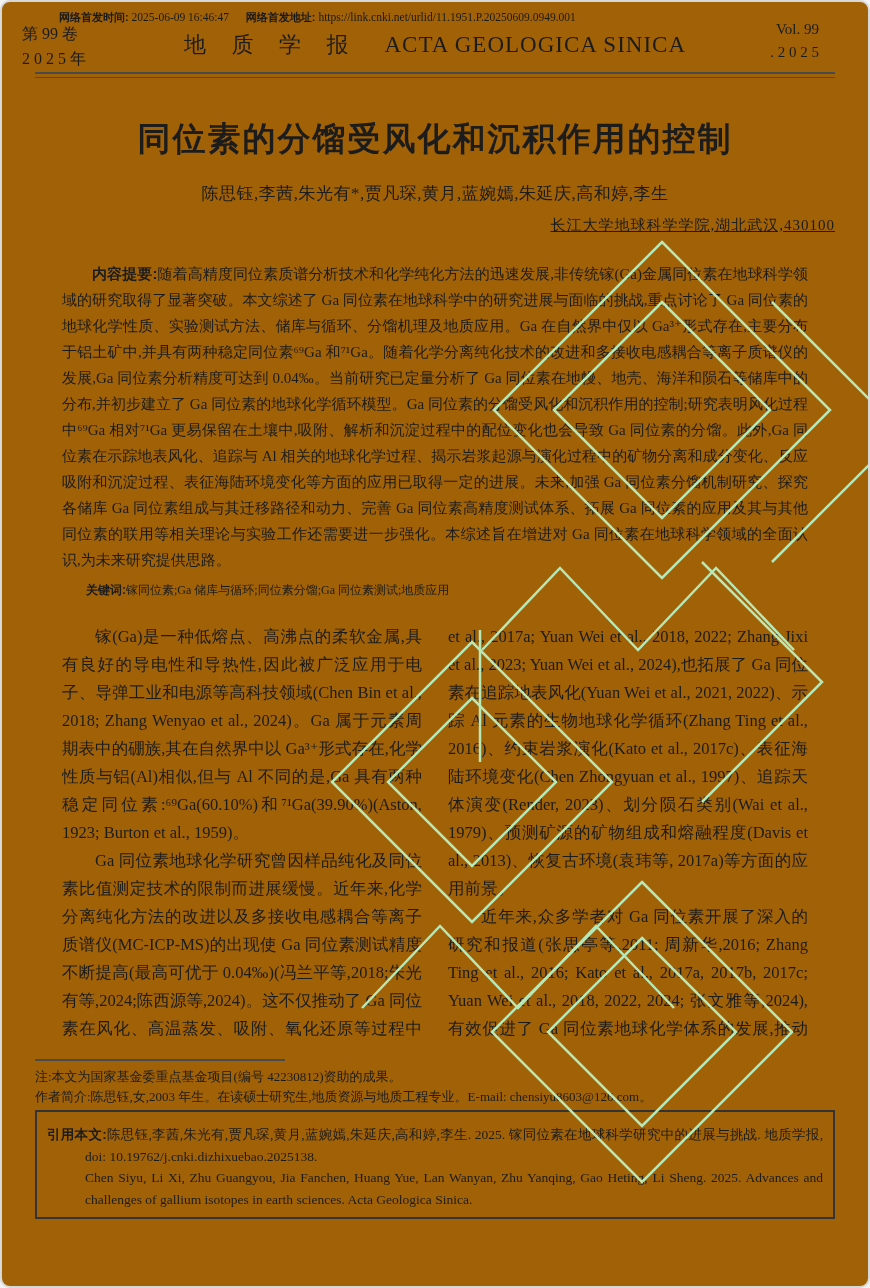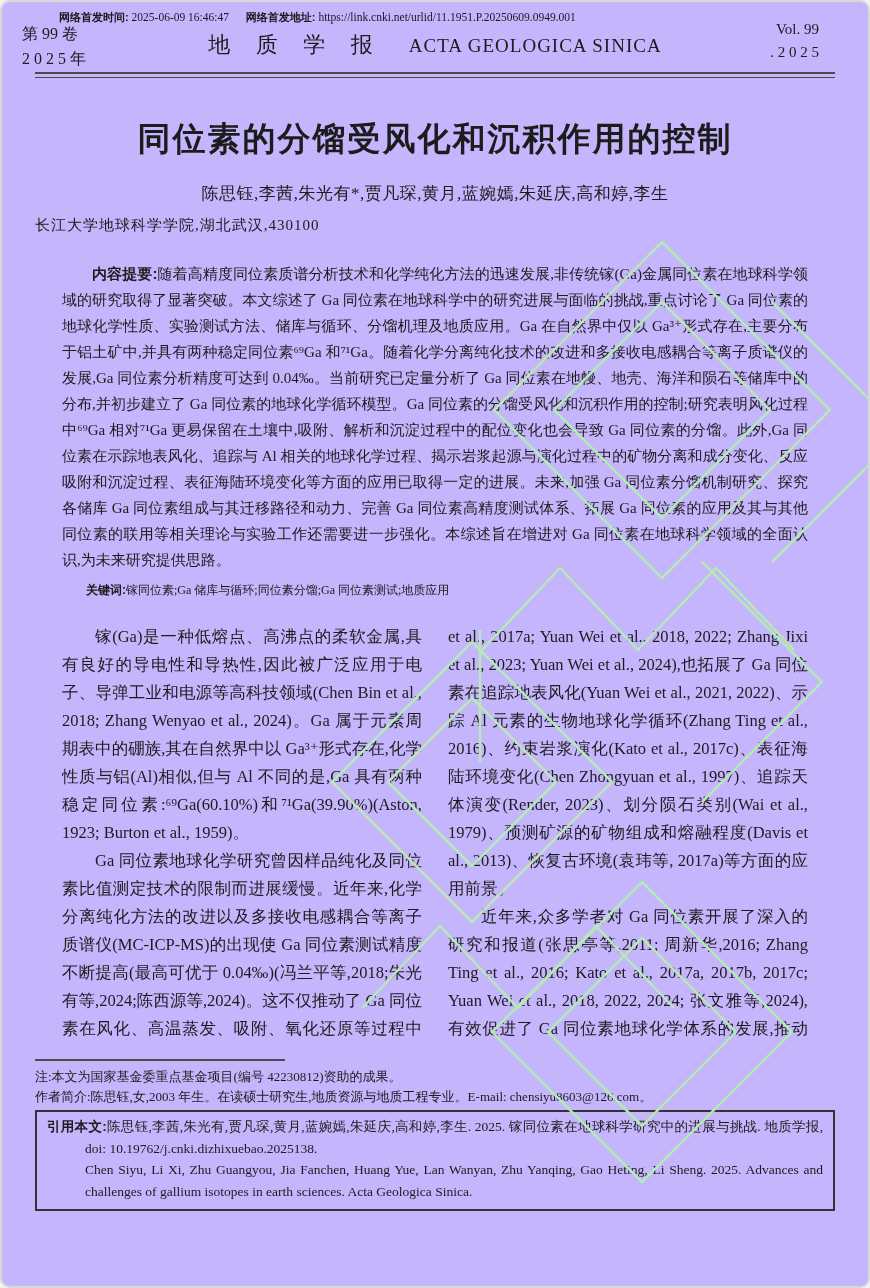--- a/index.html
+++ b/index.html
@@ -1,65 +1,65 @@
 <!DOCTYPE html>
 <html><head>
 <meta charset="utf-8">
 <style>
   html,body{margin:0;padding:0;background:#f2f2f2;}
   .page{
     width:870px;height:1288px;box-sizing:border-box;
     margin:0 auto;position:relative;overflow:hidden;
-    background:#c4b5fd;border:2px solid #d8d8d8;border-radius:10px;
+    background:#a16207;border:2px solid #d8d8d8;border-radius:10px;
     padding:6px 33px 10px;
     font-family:"Liberation Serif","DejaVu Serif",serif;
     color:#1c1c1c;
   }
   .content{position:relative;z-index:1;}
   .watermark{position:absolute;left:0;top:0;width:870px;height:1288px;z-index:2;pointer-events:none;}
 
   
   .header{position:relative;height:64px;}
   .hdr-tiny{position:absolute;top:2px;left:24px;font-size:11.5px;white-space:nowrap;color:#1a1a1a;}
   .hdr-tiny .lbl{font-family:"Liberation Sans","DejaVu Sans",sans-serif;font-weight:bold;font-size:11px;}
   .hdr-tiny .val{margin-right:14px;}
   .hdr-left{position:absolute;left:-13px;top:13px;font-size:16px;line-height:25px;white-space:nowrap;}
   .hdr-center{position:absolute;left:0;right:0;top:22px;text-align:center;white-space:nowrap;}
   .hdr-center .cn{font-size:22px;letter-spacing:10px;margin-right:26px;}
-  .hdr-center .en{font-size:19px;letter-spacing:1px;}
+  .hdr-center .en{font-size:23px;letter-spacing:1px;}
   .hdr-right{position:absolute;right:16px;top:10px;font-size:15px;line-height:23px;text-align:right;white-space:nowrap;}
   .double-rule{height:3px;border-top:2px solid #4a4a4a;border-bottom:1px solid #4a4a4a;}
 
   
   .title{margin:38px 0 0;text-align:center;
     font-family:"Liberation Sans","DejaVu Sans",sans-serif;
     font-weight:bold;font-size:33px;line-height:1.4;letter-spacing:2px;}
   .authors{margin-top:20px;text-align:center;font-size:17px;letter-spacing:.5px;}
-  .affiliation{margin-top:11px;text-align:left;font-size:15px;letter-spacing:1px;}
+  .affiliation{margin-top:11px;text-align:right;font-size:15px;letter-spacing:1px;text-decoration:underline;}
 
   
   .abstract{margin:26px 27px 0;font-size:15px;line-height:26px;text-align:justify;text-indent:2em;}
   .abstract .lbl,.keywords .lbl,.cite-zh .lbl{
     font-family:"Liberation Sans","DejaVu Sans",sans-serif;font-weight:bold;}
   .keywords{margin:4px 27px 0;font-size:12px;line-height:26px;text-indent:2em;}
 
   
   .columns{margin:20px 27px 0;display:flex;gap:26px;height:416px;overflow:hidden;
     font-size:16.5px;line-height:28px;text-align:justify;}
   .col{flex:1;min-width:0;}
   .col p{margin:0;}
   .col p.indent{text-indent:2em;}
 
   
   .fn-rule{width:250px;border-top:2px solid #4a4a4a;margin-top:20px;}
   .footnotes{margin-top:6px;font-size:13px;line-height:19.5px;}
   .footnotes p{margin:0;text-align:justify;}
 
   
-  .cite-box{margin-top:4px;border:2px solid #333;padding:4px 10px 7px;
+  .cite-box{margin-top:4px;border:2px solid #333;padding:12px 10px 7px;
     font-size:13.5px;line-height:21.5px;}
   .cite-box p{margin:0;text-align:justify;}
   .cite-zh{padding-left:38px;text-indent:-38px;}
   .cite-en{padding-left:38px;}
 </style>
 </head>
 <body>
 
 <div class="page">
 

